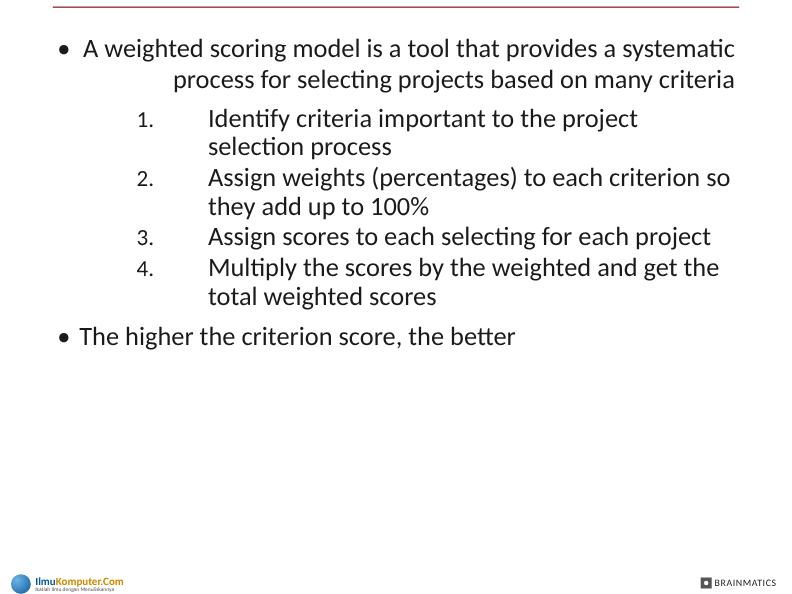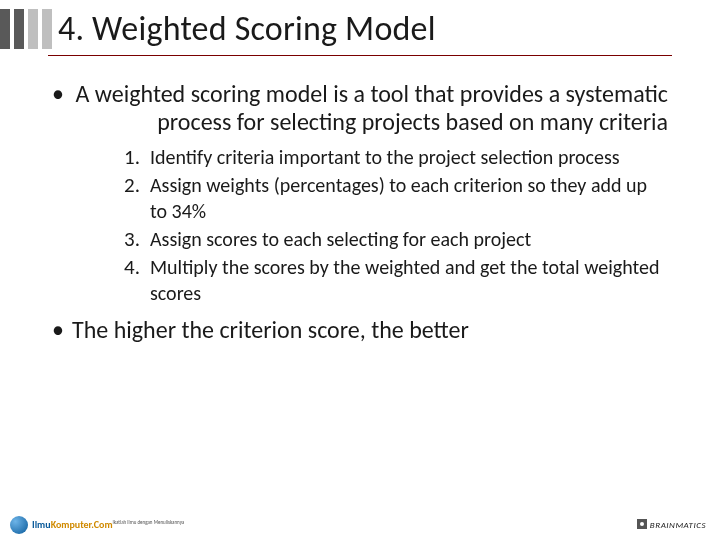--- a/index.html
+++ b/index.html
@@ -13,68 +13,56 @@
   .stripe.light { background: #bfbfbf; }
   .title { font-size: 34px; font-weight: 400; color: #1a1a1a; letter-spacing: 0.2px; }
   .underline { height: 1px; background: #7a0000; margin: 6px 48px 0 48px; }
   .content { padding: 24px 52px 0 52px; }
   .bullet-row { display: flex; margin-bottom: 8px; }
   .bullet-mark { width: 20px; flex-shrink: 0; font-size: 24px; line-height: 28px; }
   .bullet-text { font-size: 24px; line-height: 28px; text-align: right; }
   .ol-wrap { margin: 6px 0 10px 68px; }
   .ol-row { display: flex; margin-bottom: 2px; }
   .ol-num { width: 30px; flex-shrink: 0; text-align: right; padding-right: 10px; font-size: 21px; line-height: 26px; }
-  .ol-text { font-size: 20px; line-height: 26px; }
+  .ol-text { font-size: 24px; line-height: 26px; margin-left: 39px; }
   .pagenum { position: absolute; bottom: 14px; left: 0; right: 0; text-align: center; font-size: 12px; color: #7a0000; }
   .logo-left { position: absolute; bottom: 6px; left: 10px; display: flex; align-items: center; gap: 4px; }
   .logo-left .ball { width: 18px; height: 18px; border-radius: 50%; background: radial-gradient(circle at 30% 30%, #6db4e8, #0a5a9a); }
-  .logo-left .txt { display: flex; flex-direction: row; line-height: 1; }
+  .logo-left .txt { display: flex; flex-direction: column; line-height: 1; }
   .logo-left .t1 { font-size: 10px; font-weight: 700; }
   .logo-left .t1 .il { color: #0a5a9a; }
   .logo-left .t1 .ko { color: #d08a00; }
   .logo-left .t2 { font-size: 5px; color: #555; }
-  .logo-right { position: absolute; bottom: 10px; right: 14px; display: flex; align-items: flex-start; gap: 3px; font-style: italic; }
+  .logo-right { position: absolute; bottom: 10px; right: 14px; display: flex; align-items: flex-start; gap: 3px; }
   .logo-right .sq { width: 10px; height: 10px; background: #555; }
   .logo-right .sq::after { content:""; display:block; width:4px; height:4px; background:#fff; border-radius:50%; margin:3px; }
   .logo-right .bt { font-size: 9px; letter-spacing: 0.5px; color: #222; font-variant: small-caps; }
 </style>
 </head>
 <body>
 
 <div class="slide">
 
-  <div class="header">
-    <div class="stripes">
-      <div class="stripe dark"></div>
-      <div class="stripe gap"></div>
-      <div class="stripe dark"></div>
-      <div class="stripe gap"></div>
-      <div class="stripe light"></div>
-      <div class="stripe gap"></div>
-      <div class="stripe light"></div>
-    </div>
-    <div class="title">4. Weighted Scoring Model</div>
-  </div>
   <div class="underline"></div>
 
   <div class="content">
 
     <div class="bullet-row">
       <div class="bullet-mark">•</div>
       <div class="bullet-text">A weighted scoring model is a tool that provides a systematic process for selecting projects based on many criteria</div>
     </div>
 
     <div class="ol-wrap">
       <div class="ol-row">
         <div class="ol-num">1.</div>
         <div class="ol-text">Identify criteria important to the project selection process</div>
       </div>
       <div class="ol-row">
         <div class="ol-num">2.</div>
-        <div class="ol-text">Assign weights (percentages) to each criterion so they add up to 34%</div>
+        <div class="ol-text">Assign weights (percentages) to each criterion so they add up to 100%</div>
       </div>
       <div class="ol-row">
         <div class="ol-num">3.</div>
         <div class="ol-text">Assign scores to each selecting for each project</div>
       </div>
       <div class="ol-row">
         <div class="ol-num">4.</div>
         <div class="ol-text">Multiply the scores by the weighted and get the total weighted scores</div>
       </div>
     </div>

